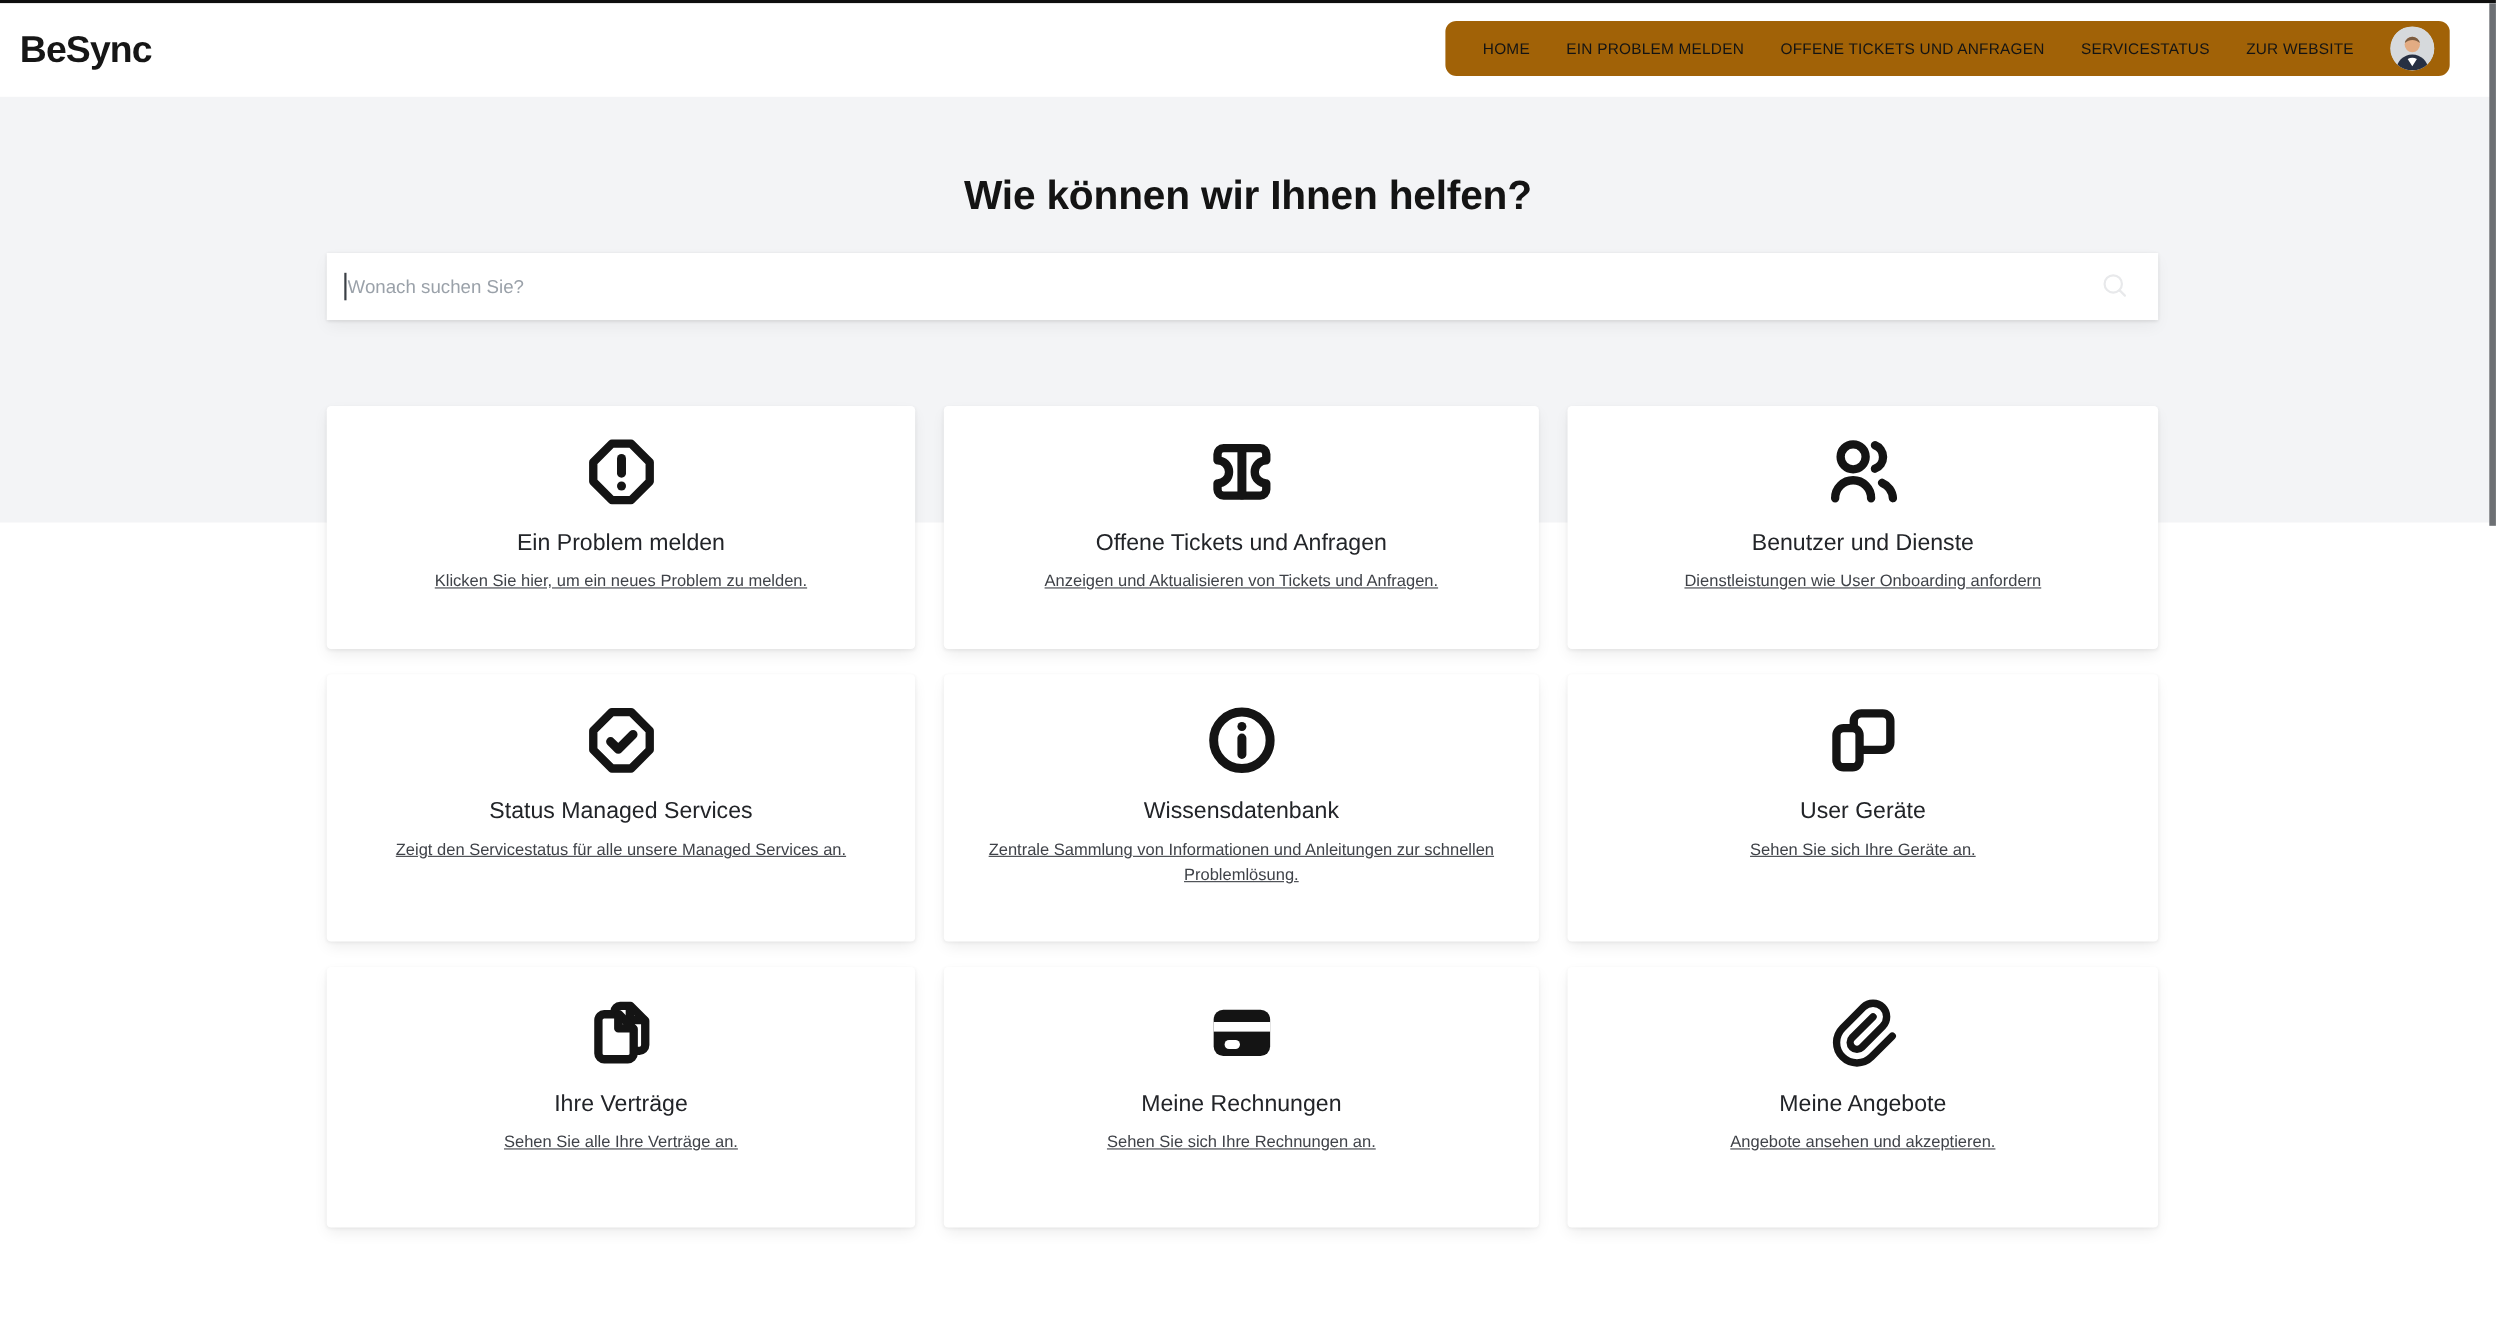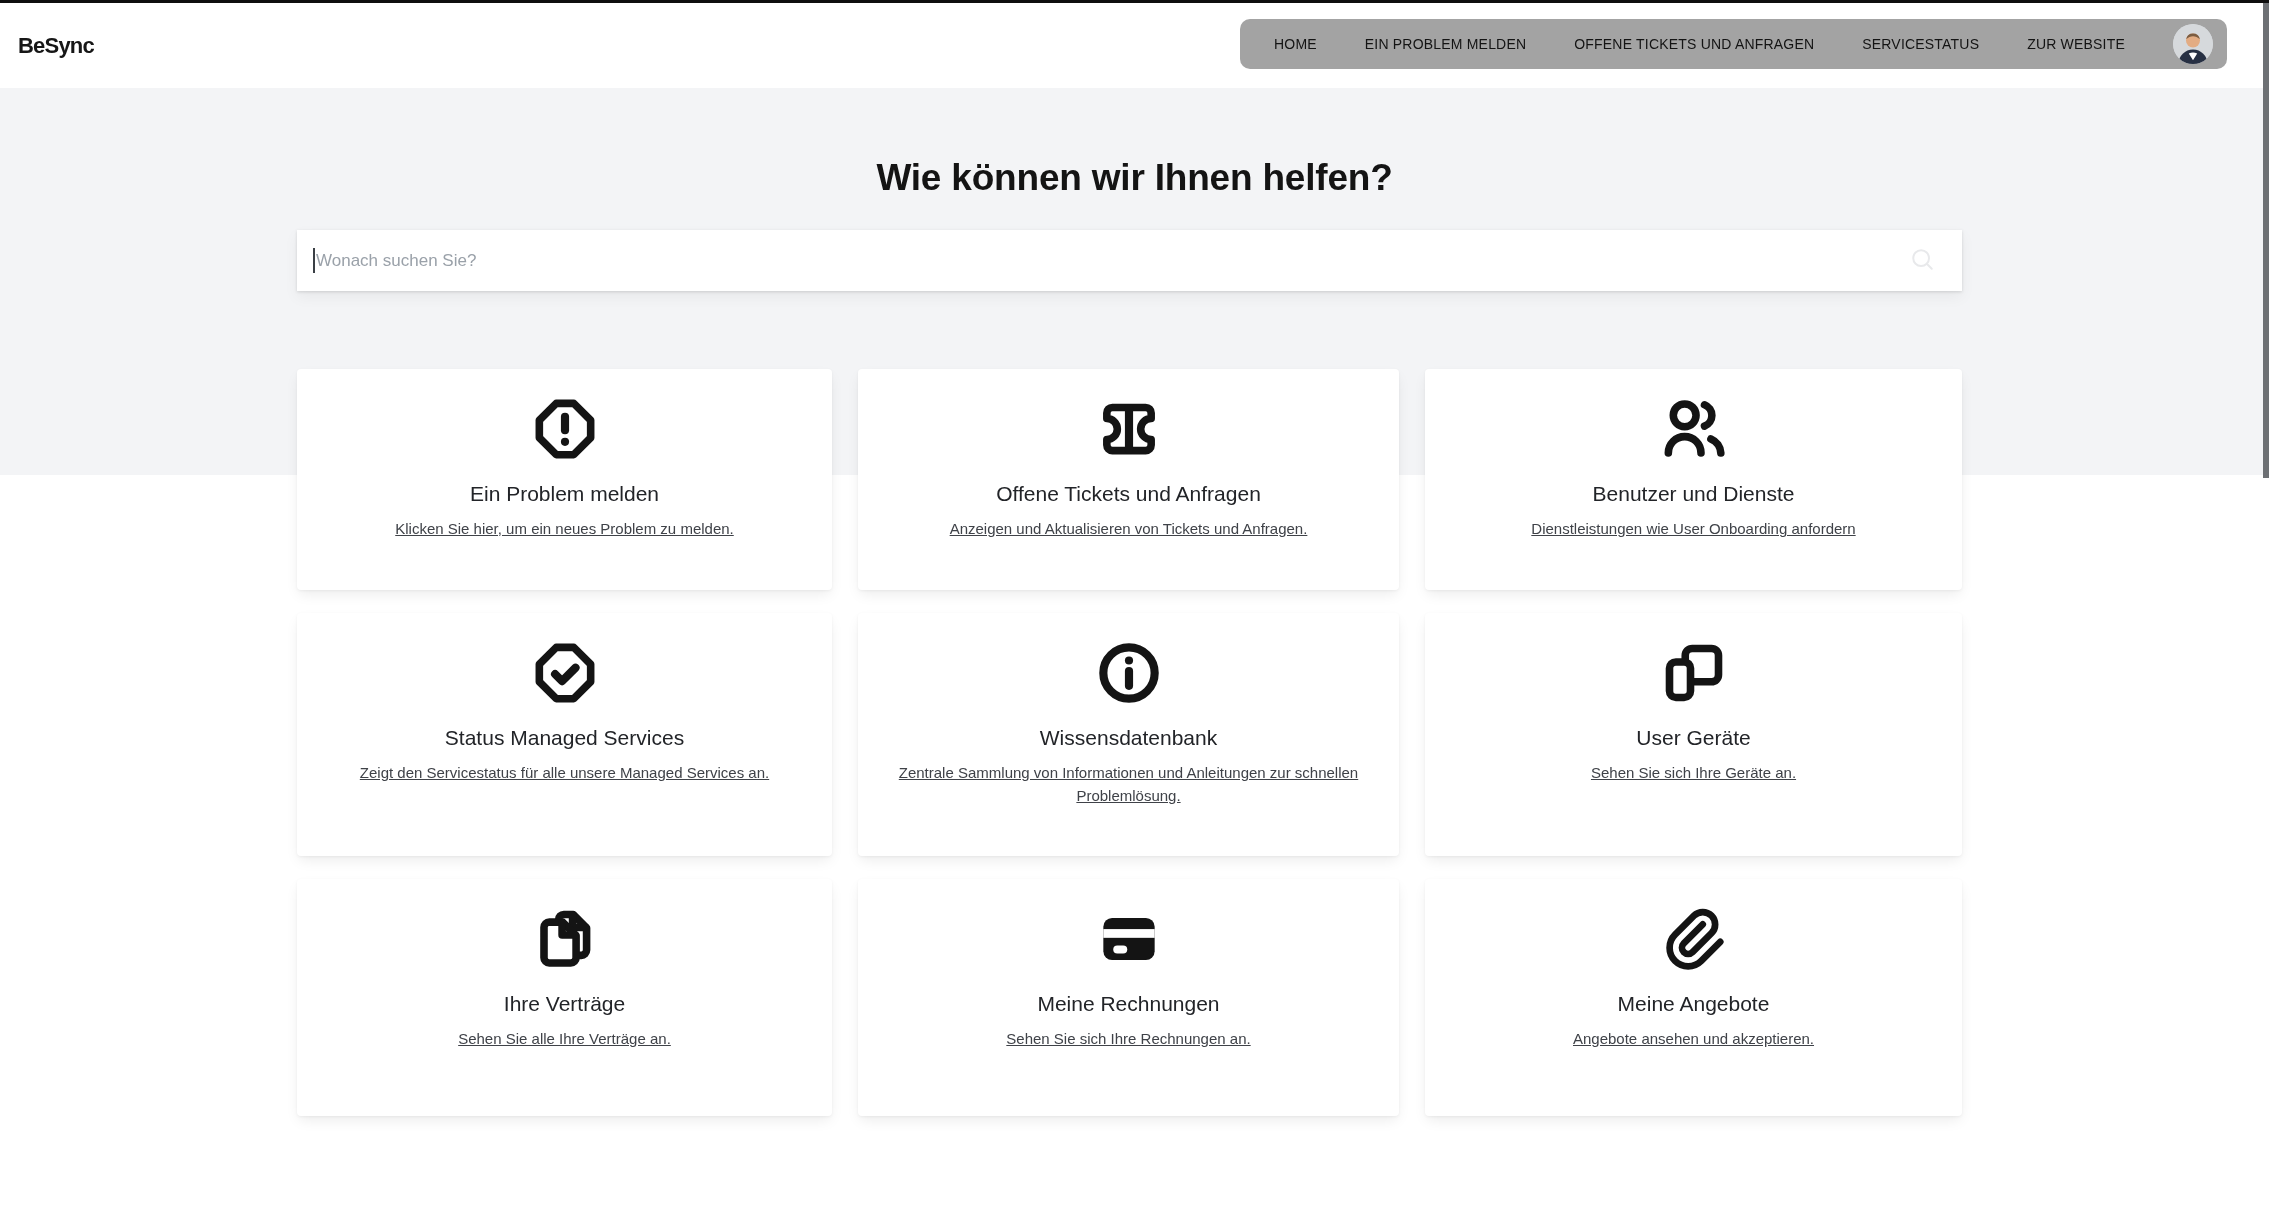--- a/index.html
+++ b/index.html
@@ -7,22 +7,22 @@
     width:2269px;height:1211px;position:relative;overflow:hidden;
     background:#ffffff;font-family:"Liberation Sans",sans-serif;color:#18181b;
   }
   
   .top-line{position:absolute;top:0;left:0;width:100%;height:3px;background:#0f0f0f;}
   
   .scrollbar-thumb{position:absolute;top:3px;right:0;width:6px;height:475px;background:#6d7074;}
   
   .header{position:absolute;top:3px;left:0;right:0;height:85px;background:#ffffff;}
   .logo{position:absolute;left:18px;top:50%;transform:translateY(-50%);
-    font-size:22px;font-weight:700;letter-spacing:-0.8px;color:#161616;}
-  .nav-pill{position:absolute;top:16px;right:42px;width:987px;height:50px;background:#a3a3a3;
+    font-size:34px;font-weight:700;letter-spacing:-0.8px;color:#161616;}
+  .nav-pill{position:absolute;top:16px;right:42px;width:913px;height:50px;background:#a16207;
     border-radius:10px;display:flex;align-items:center;justify-content:space-between;
     padding:0 14px 0 34px;box-sizing:border-box;}
   .nav-item{font-size:14px;color:#141414;letter-spacing:.2px;font-weight:500;white-space:nowrap;cursor:pointer;}
   .avatar{width:40px;height:40px;border-radius:50%;overflow:hidden;background:#d6d9dc;flex:0 0 auto;cursor:pointer;}
   
   .hero{position:absolute;top:88px;left:0;right:0;height:387px;background:#f3f4f6;}
   .hero-heading{position:absolute;top:69px;left:0;width:100%;margin:0;text-align:center;
     font-size:37px;font-weight:700;color:#141414;letter-spacing:-0.2px;}
   .search-box{position:absolute;top:142px;left:297px;width:1665px;height:61px;background:#ffffff;
     border-radius:0;box-shadow:0 1px 3px rgba(0,0,0,.13),0 6px 14px rgba(0,0,0,.05);

